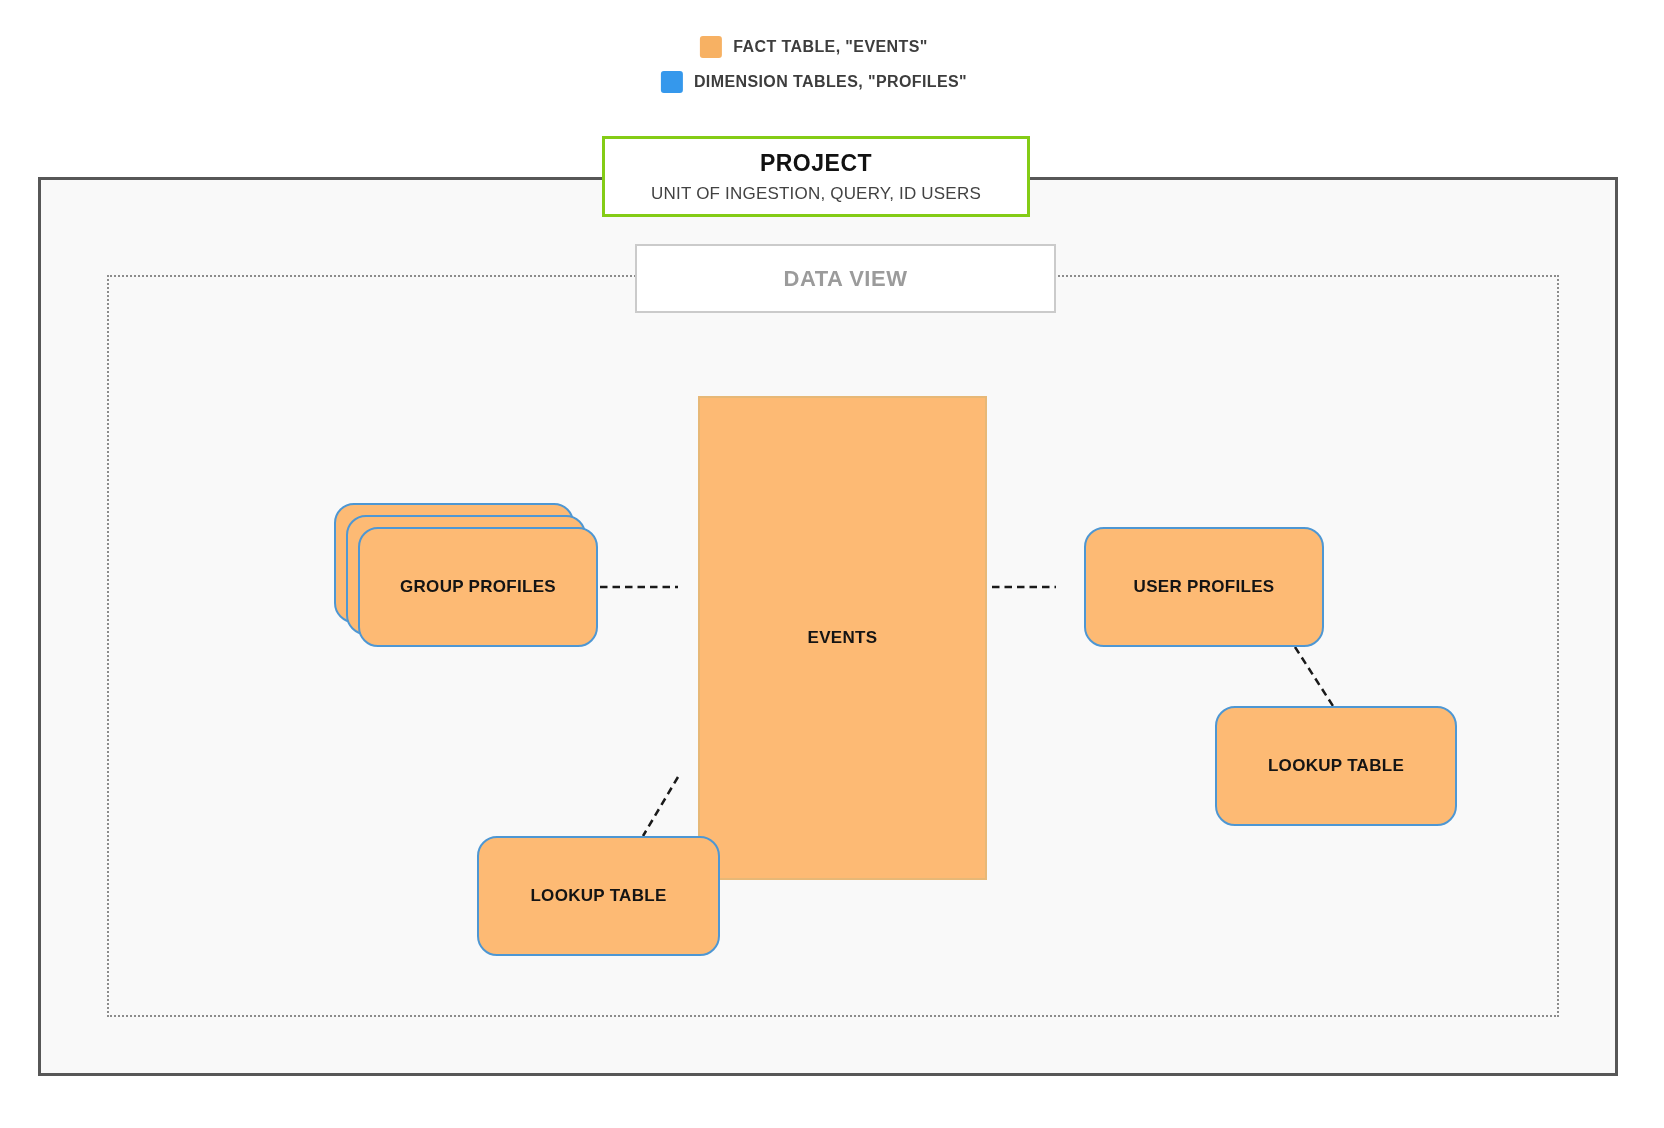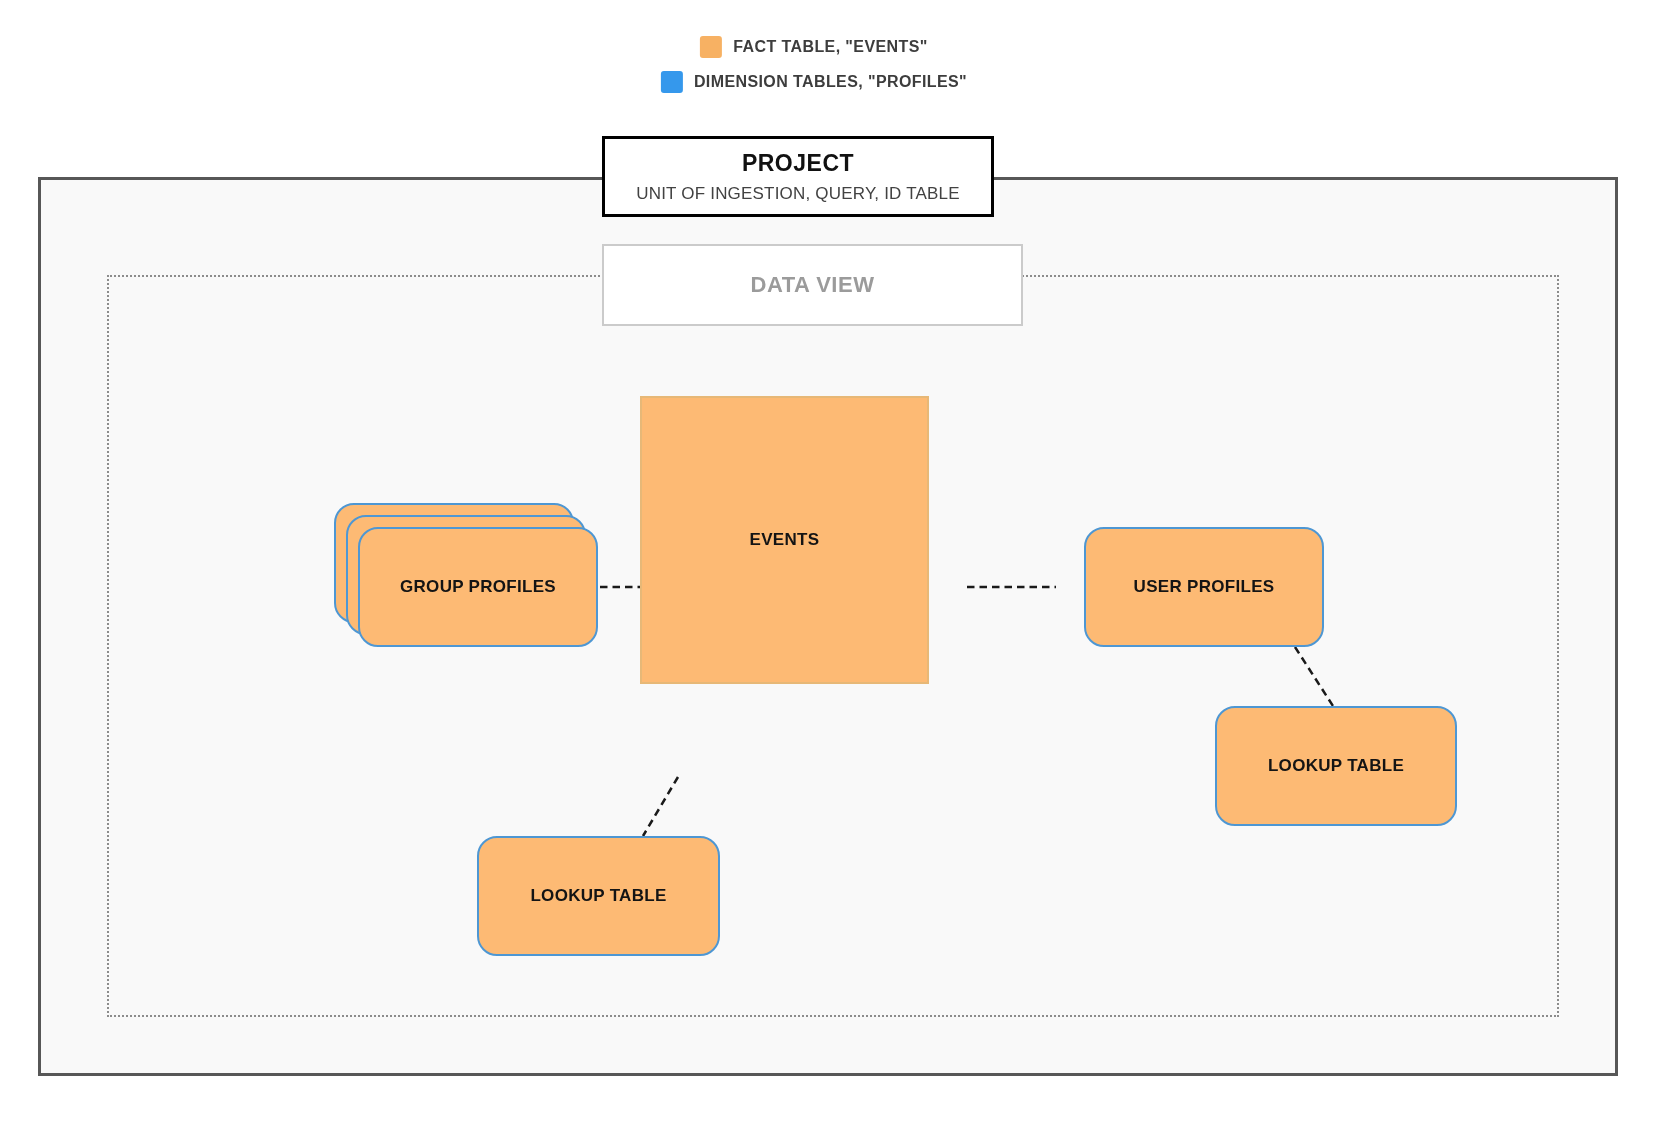--- a/index.html
+++ b/index.html
@@ -81,40 +81,40 @@
     justify-content: center;
     gap: 7px;
     box-sizing: border-box;
     background: #ffffff;
     text-align: center;
     z-index: 5;
   }
   .project-box {
     left: 602px;
     top: 136px;
-    width: 392px;
+    width: 428px;
     height: 81px;
-    border: 3px solid #000000;
+    border: 3px solid #84cc16;
   }
   .project-title {
     font-size: 23px;
     font-weight: bold;
     color: #111111;
     letter-spacing: 0.5px;
   }
   .project-subtitle {
     font-size: 17px;
     color: #424242;
     letter-spacing: 0.2px;
   }
   .dataview-box {
-    left: 602px;
+    left: 635px;
     top: 244px;
     width: 421px;
-    height: 82px;
+    height: 69px;
     border: 2px solid #cbcbcb;
   }
   .dataview-title {
     font-size: 22px;
     font-weight: bold;
     color: #9b9b9b;
     letter-spacing: 0.5px;
   }
   .dataview-subtitle {
     font-size: 17px;
@@ -149,24 +149,24 @@
     z-index: 4;
   }
   .node-label {
     font-size: 17px;
     font-weight: bold;
     color: #141414;
     letter-spacing: 0.3px;
     white-space: nowrap;
   }
   .fact-node {
-    left: 640px;
+    left: 698px;
     top: 396px;
     width: 289px;
-    height: 288px;
+    height: 484px;
     border: 2px solid #e7b877;
   }
   .dim-node {
     border: 2.5px solid #4e97d3;
     border-radius: 20px;
   }
   .group-profiles-front { left: 358px; top: 527px; width: 240px; height: 120px; }
   .group-profiles-back1 { left: 346px; top: 515px; width: 240px; height: 120px; z-index: 4; }
   .group-profiles-back2 { left: 334px; top: 503px; width: 240px; height: 120px; z-index: 4; }
   .user-profiles  { left: 1084px; top: 527px; width: 240px; height: 120px; }
@@ -217,20 +217,20 @@
   <div class="node dim-node lookup-right">
     <span class="node-label">LOOKUP TABLE</span>
   </div>
 
   <div class="node dim-node lookup-bottom">
     <span class="node-label">LOOKUP TABLE</span>
   </div>
 
   <div class="header-box project-box">
     <div class="project-title">PROJECT</div>
-    <div class="project-subtitle">UNIT OF INGESTION, QUERY, ID TABLE</div>
+    <div class="project-subtitle">UNIT OF INGESTION, QUERY, ID USERS</div>
   </div>
 
   <div class="header-box dataview-box">
     <div class="dataview-title">DATA VIEW</div>
   </div>
 
 </div>
 
 </body></html>

